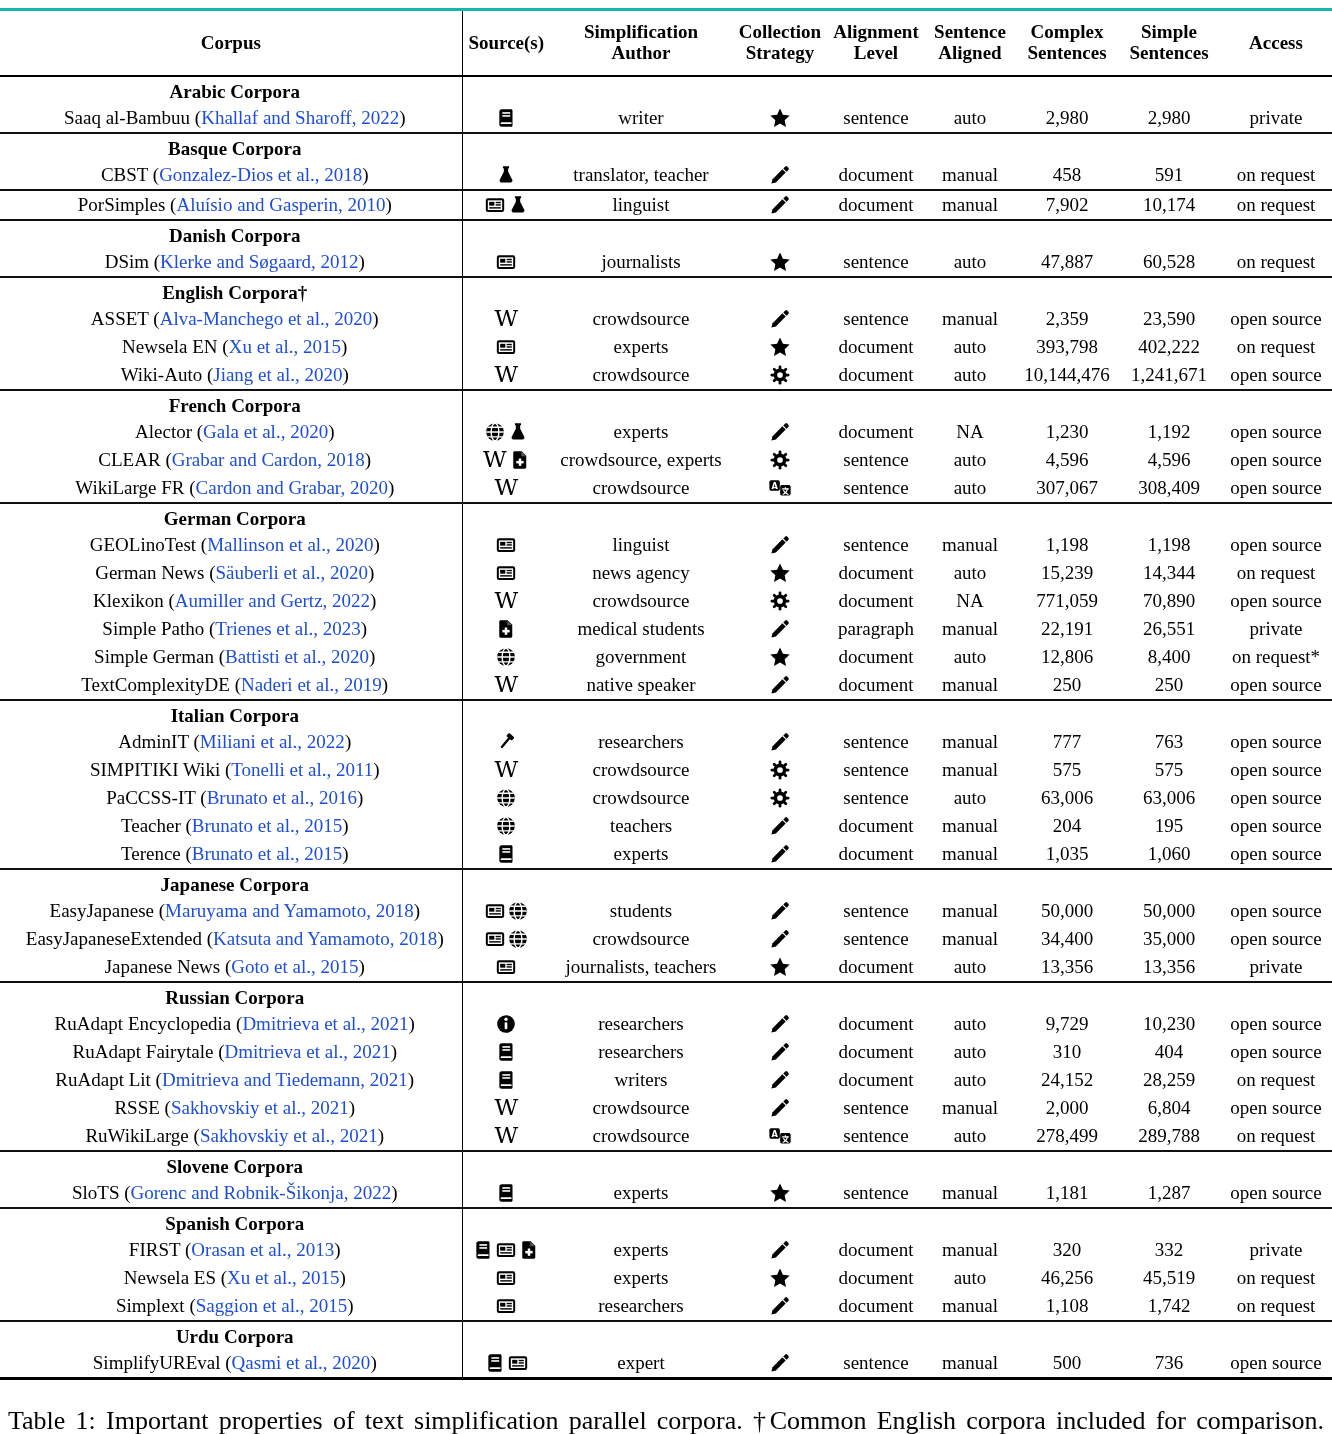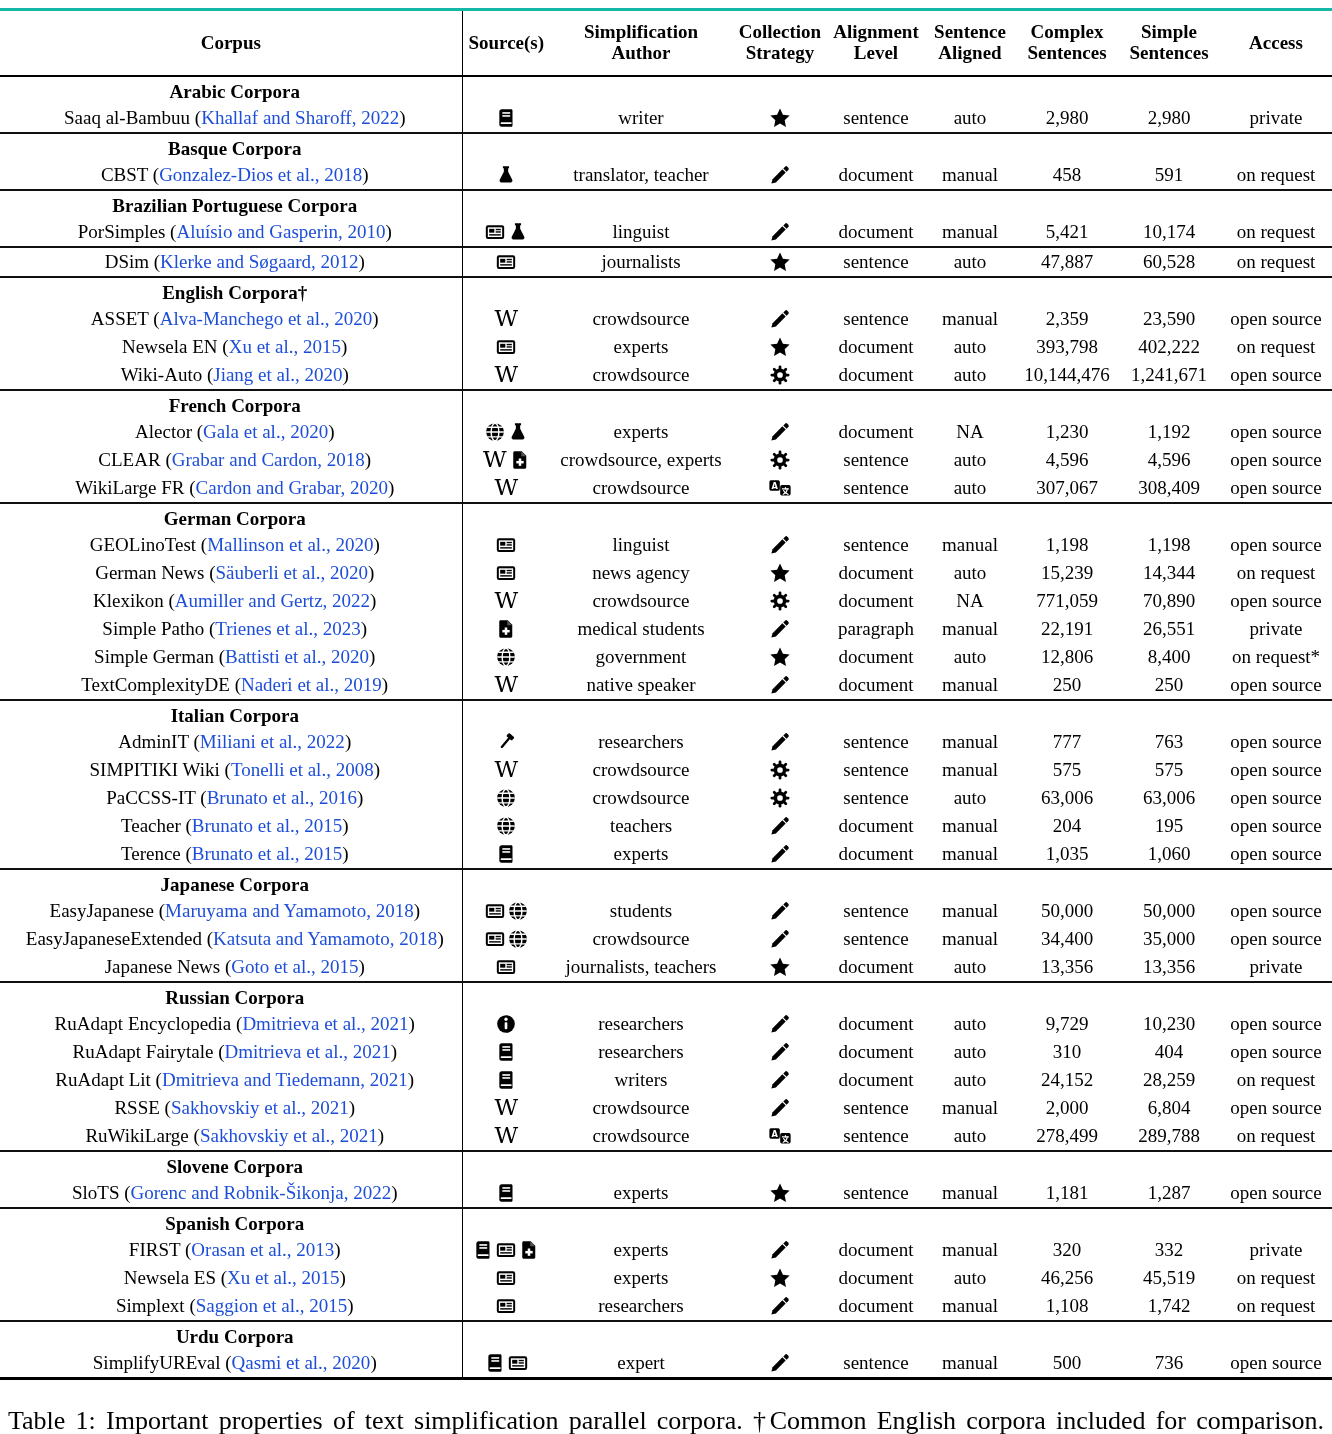--- a/index.html
+++ b/index.html
@@ -143,31 +143,20 @@
           </td>
           <td class="cell">document</td>
           <td class="cell">manual</td>
           <td class="cell num">458</td>
           <td class="cell num">591</td>
           <td class="cell">on request</td>
         </tr>
       </tbody>
       <tbody class="section">
         <tr>
-          <td class="col-corpus section-title">Brazilian Portuguese Corpora</td>
-          <td></td>
-          <td></td>
-          <td></td>
-          <td></td>
-          <td></td>
-          <td></td>
-          <td></td>
-          <td></td>
-        </tr>
-        <tr>
           <td class="col-corpus"><span class="corpus-name">PorSimples</span> (<a class="cite">Aluísio and Gasperin, 2010</a>)</td>
           <td class="cell">
             <span class="iconrow">
               <span class="icon">
                 <svg width="20" height="20" viewBox="0 0 24 24" fill="#000" xmlns="http://www.w3.org/2000/svg">
                   <rect x="1" y="4" width="22" height="16.4" rx="2.6"></rect>
                   <rect x="3.4" y="6.4" width="17.2" height="11.6" fill="#fff"></rect>
                   <rect x="5" y="8.2" width="6.2" height="4.6"></rect>
                   <rect x="12.8" y="8.2" width="6.2" height="1.7"></rect>
                   <rect x="12.8" y="11.1" width="6.2" height="1.7"></rect>
@@ -187,26 +176,37 @@
               <span class="icon">
                 <svg width="22" height="22" viewBox="0 0 24 24" fill="#000" xmlns="http://www.w3.org/2000/svg">
                   <path d="M2.6 21.4l1.3-4.9L14.6 5.8l3.6 3.6L7.5 20.1l-4.9 1.3z"></path>
                   <path d="M15.6 4.8l1.9-1.9a1.8 1.8 0 0 1 2.5 0l1.1 1.1a1.8 1.8 0 0 1 0 2.5l-1.9 1.9-3.6-3.6z"></path>
                 </svg>
               </span>
             </span>
           </td>
           <td class="cell">document</td>
           <td class="cell">manual</td>
-          <td class="cell num">5,421</td>
+          <td class="cell num">7,902</td>
           <td class="cell num">10,174</td>
           <td class="cell">on request</td>
         </tr>
       </tbody>
       <tbody class="section">
+        <tr>
+          <td class="col-corpus section-title">Danish Corpora</td>
+          <td></td>
+          <td></td>
+          <td></td>
+          <td></td>
+          <td></td>
+          <td></td>
+          <td></td>
+          <td></td>
+        </tr>
         <tr>
           <td class="col-corpus"><span class="corpus-name">DSim</span> (<a class="cite">Klerke and Søgaard, 2012</a>)</td>
           <td class="cell">
             <span class="iconrow">
               <span class="icon">
                 <svg width="20" height="20" viewBox="0 0 24 24" fill="#000" xmlns="http://www.w3.org/2000/svg">
                   <rect x="1" y="4" width="22" height="16.4" rx="2.6"></rect>
                   <rect x="3.4" y="6.4" width="17.2" height="11.6" fill="#fff"></rect>
                   <rect x="5" y="8.2" width="6.2" height="4.6"></rect>
                   <rect x="12.8" y="8.2" width="6.2" height="1.7"></rect>
@@ -682,21 +682,21 @@
               </span>
             </span>
           </td>
           <td class="cell">sentence</td>
           <td class="cell">manual</td>
           <td class="cell num">777</td>
           <td class="cell num">763</td>
           <td class="cell">open source</td>
         </tr>
         <tr>
-          <td class="col-corpus"><span class="corpus-name">SIMPITIKI Wiki</span> (<a class="cite">Tonelli et al., 2008</a>)</td>
+          <td class="col-corpus"><span class="corpus-name">SIMPITIKI Wiki</span> (<a class="cite">Tonelli et al., 2011</a>)</td>
           <td class="cell">
             <span class="iconrow">
               <span class="icon"><span class="w-glyph">W</span></span>
             </span>
           </td>
           <td class="cell">crowdsource</td>
           <td class="cell">
             <span class="iconrow">
               <span class="icon">
                 <svg width="22" height="22" viewBox="0 0 24 24" fill="#000" xmlns="http://www.w3.org/2000/svg">

